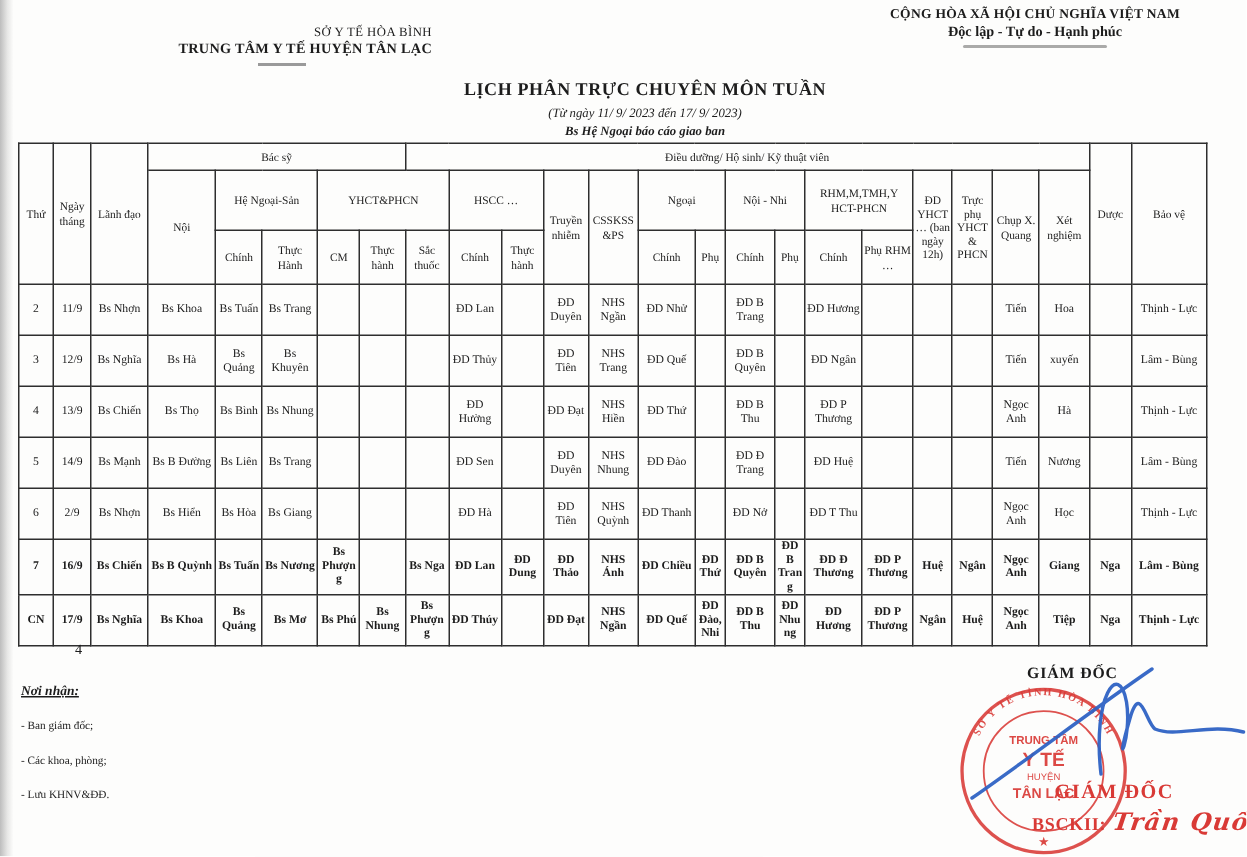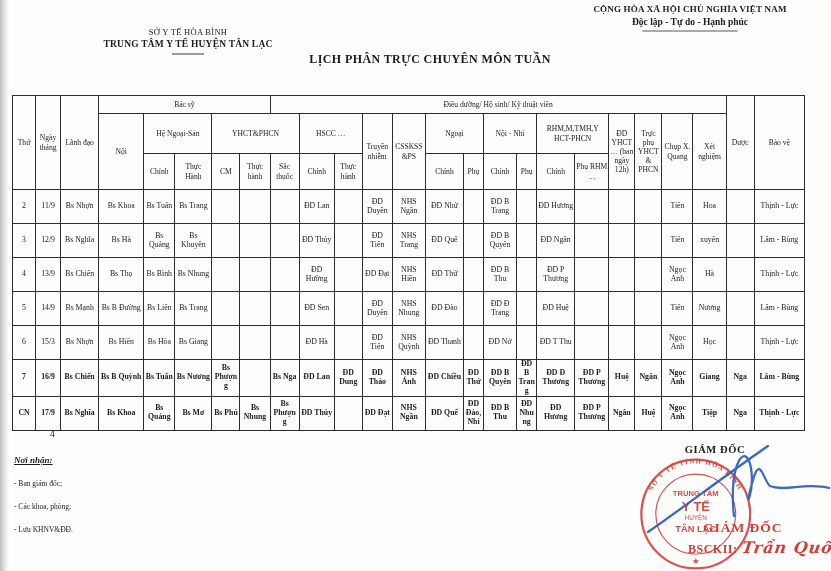--- a/index.html
+++ b/index.html
@@ -5,21 +5,21 @@
   html,body { margin:0; padding:0; background:#ffffff; }
   .page {
     position:relative; width:831px; height:571px; overflow:hidden;
     background:#fdfdfc; color:#1c1c1c;
     font-family:"Liberation Serif","DejaVu Serif",serif;
   }
   .scan-edge { position:absolute; left:0; top:0; width:9px; height:100%;
     background:linear-gradient(90deg,#bdbdbd,#e7e7e6 55%,#fdfdfc); }
 
   
-  .hdr-left  { position:absolute; top:27px; left:88px;  width:200px; text-align:center; }
+  .hdr-left  { position:absolute; top:16px; left:88px;  width:200px; text-align:right; }
   .hdr-right { position:absolute; top:4px; left:572px; width:236px; text-align:center; }
   .hl1 { font-size:8.5px; letter-spacing:.3px; }
   .hl2 { font-size:9.5px; font-weight:bold; margin-top:2px; letter-spacing:.2px; }
   .hr1 { font-size:9px;  font-weight:bold; letter-spacing:.2px; }
   .hr2 { font-size:9.5px; font-weight:bold; margin-top:3px; }
   .rule-s { width:32px; height:1.5px; background:#9a9a9a; margin:4px auto 0; }
   .rule-l { width:96px; height:2px; background:#8d8d8d; opacity:.75; margin:3px auto 0; border-radius:1px; }
 
   
   .title-block { position:absolute; top:52px; left:100px; width:660px; text-align:center; }
@@ -70,20 +70,22 @@
   </div>
 
   <div class="hdr-right">
     <div class="hr1">CỘNG HÒA XÃ HỘI CHỦ NGHĨA VIỆT NAM</div>
     <div class="hr2">Độc lập - Tự do - Hạnh phúc</div>
     <div class="rule-l"></div>
   </div>
 
   <div class="title-block">
     <div class="t1">LỊCH PHÂN TRỰC CHUYÊN MÔN TUẦN</div>
+    <div class="t2">(Từ ngày 11/ 9/ 2023 đến 17/ 9/ 2023)</div>
+    <div class="t3">Bs Hệ Ngoại báo cáo giao ban</div>
   </div>
 
   <table class="schedule">
     <colgroup>
       <col style="width:23px">
         <col style="width:25px">
         <col style="width:38px">
       <col style="width:45px">
         <col style="width:31px">
         <col style="width:37px">
@@ -252,21 +254,21 @@
           <td></td>
           <td></td>
           <td></td>
           <td>Tiến</td>
           <td>Nương</td>
           <td></td>
           <td>Lâm - Bùng</td>
         </tr>
         <tr>
           <td>6</td>
-          <td>15/3</td>
+          <td>2/9</td>
           <td>Bs Nhợn</td>
           <td>Bs Hiển</td>
           <td>Bs Hòa</td>
           <td>Bs Giang</td>
           <td></td>
           <td></td>
           <td></td>
           <td>ĐD Hà</td>
           <td></td>
           <td>ĐD Tiên</td>

